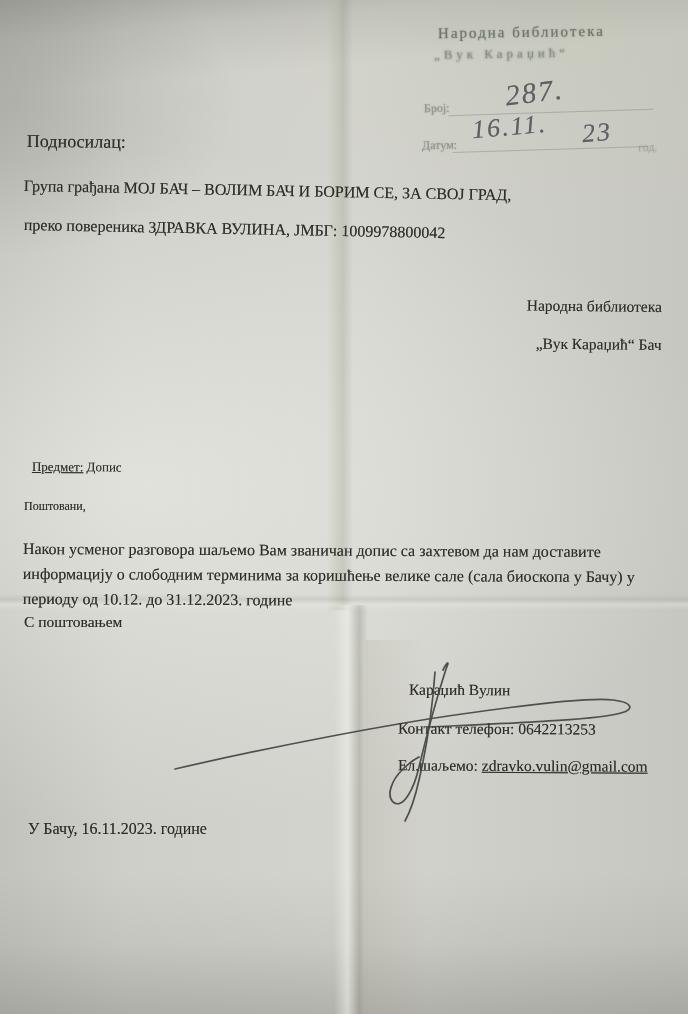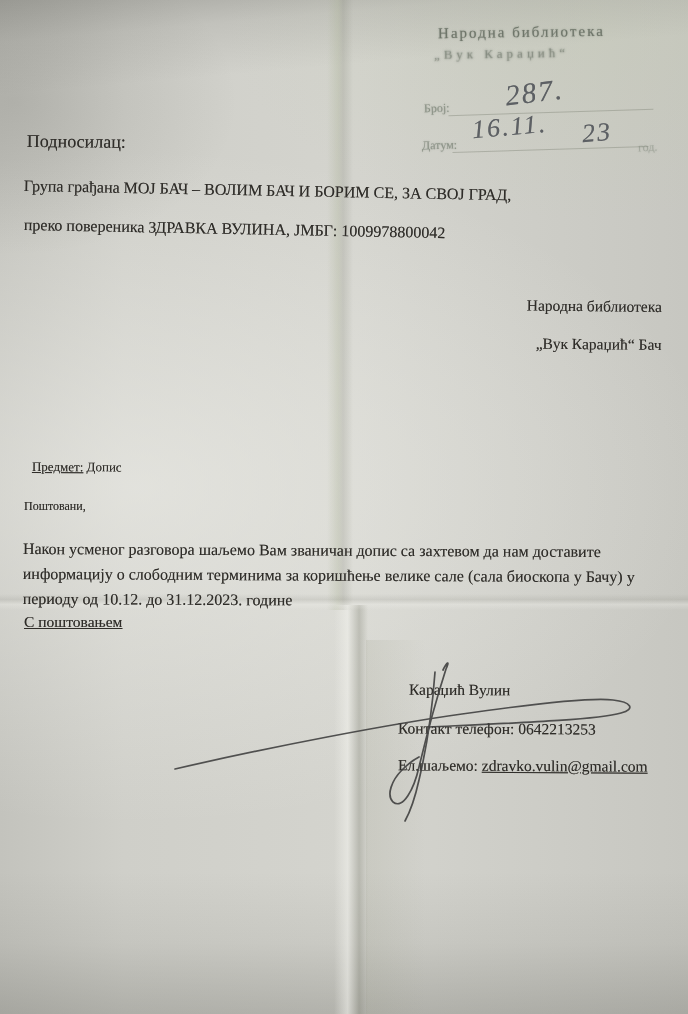--- a/index.html
+++ b/index.html
@@ -72,21 +72,21 @@
   .applicant-line1{left:24px;top:177px;font-size:16px;transform:rotate(1.1deg);transform-origin:left top;}
   .applicant-line2{left:24px;top:216px;font-size:16px;transform:rotate(1.1deg);transform-origin:left top;}
   .recipient{right:26px;top:288px;text-align:right;font-size:15.5px;line-height:38px;transform:rotate(0.6deg);transform-origin:right top;}
   .subject{left:32px;top:426px;font-size:13px;transform:rotate(0.3deg);transform-origin:left top;margin-top:33px;}
   .subject-label{text-decoration:underline;}
   .salutation{left:24px;top:499px;font-size:12px;}
   .body-par{
     left:23px;top:536px;width:650px;font-size:16px;line-height:25px;
     white-space:normal;transform:rotate(0.3deg);transform-origin:left top;
   }
-  .closing{left:24px;top:613px;font-size:15.5px;text-decoration:underline;}
+  .closing{left:24px;top:613px;font-size:15.5px;}
   .sig-name{left:409px;top:681px;font-size:15.5px;transform:rotate(0.3deg);}
   .sig-phone{left:398px;top:720px;font-size:15.5px;transform:rotate(0.3deg);}
   .sig-email{left:398px;top:757px;font-size:15.5px;transform:rotate(0.3deg);}
   .sig-email .email-value{text-decoration:underline;}
   .place-date{left:28px;top:820px;font-size:16px;}
   .signature-svg{left:0;top:640px;width:688px;height:200px;}
 </style>
 </head>
 <body>
 
@@ -136,14 +136,15 @@
   </div>
 
   <svg class="abs signature-svg" viewBox="0 0 688 200">
     <g fill="none" stroke="#3d3d3d" stroke-width="1.7" stroke-linecap="round" opacity="0.88">
       <path d="M 175 129 C 270 107, 390 84, 462 74 C 525 65, 590 57, 613 60 C 631 62, 636 69, 621 73 C 597 80, 515 83, 428 87"></path>
       <path d="M 443 30 C 447 22, 450 20, 446 29 C 436 60, 426 98, 419 127 C 414 149, 403 170, 393 162 C 386 155, 392 140, 402 130 C 409 123, 415 119, 419 117"></path>
       <path d="M 435 32 C 433 60, 428 102, 419 140 C 415 158, 410 172, 405 181"></path>
     </g>
   </svg>
 
+  <div class="abs doc-text place-date">У Бачу, 16.11.2023. године</div>
 
 </div>
 
 </body></html>

